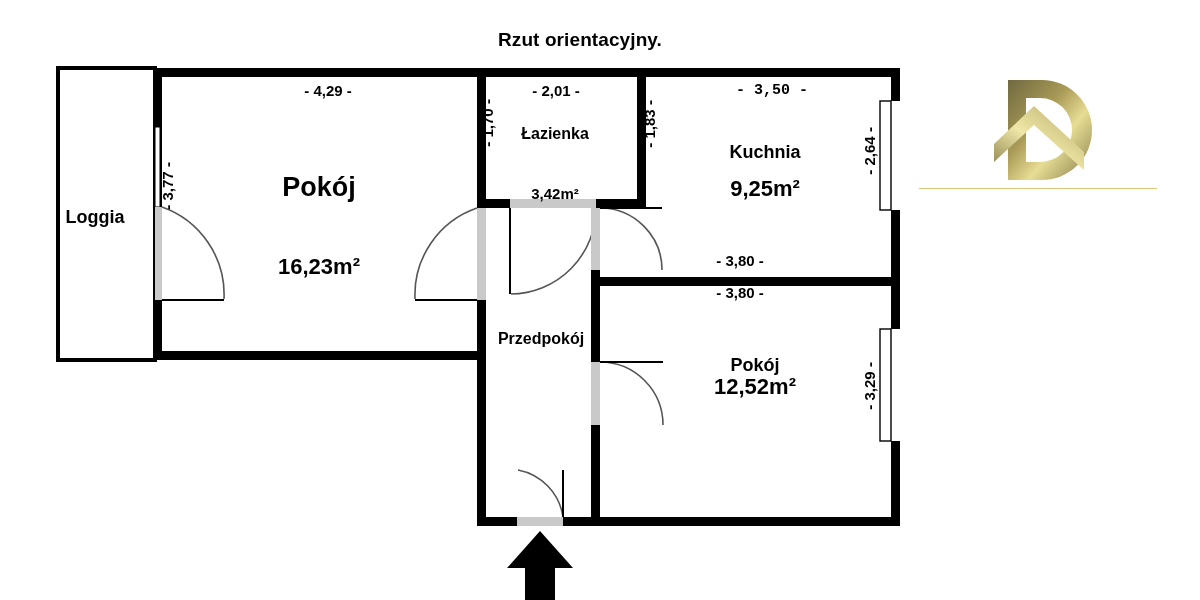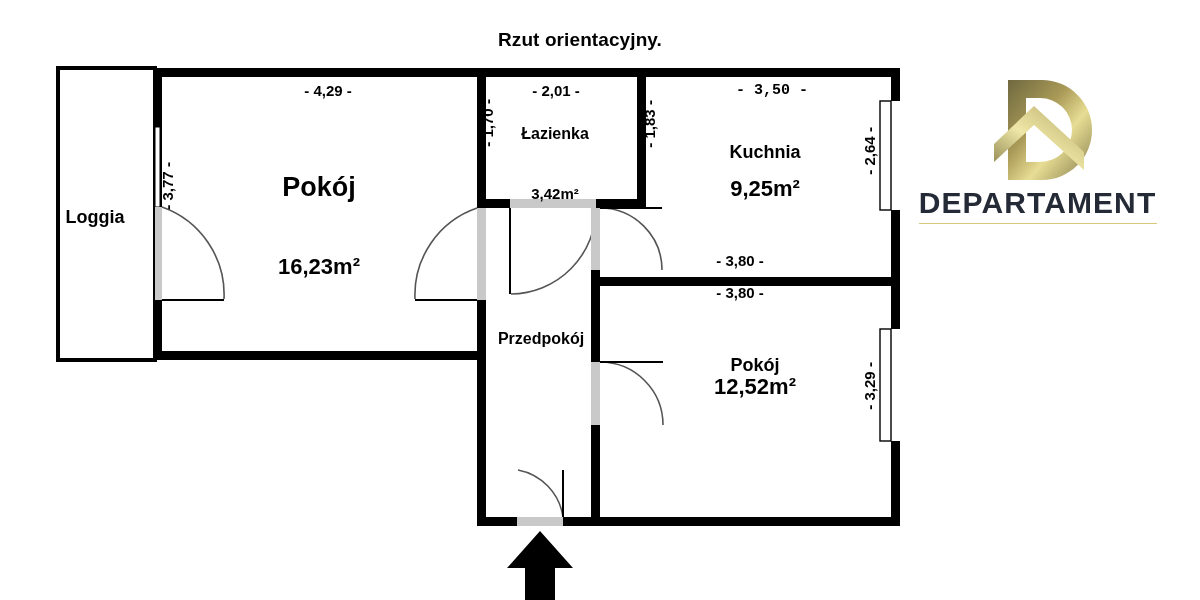--- a/index.html
+++ b/index.html
@@ -241,17 +241,16 @@
           <stop offset="45%" stop-color="#efe7a8"></stop>
           <stop offset="100%" stop-color="#b5a763"></stop>
         </linearGradient>
       </defs>
 
       <path d="M28 2 L62 2 A 50 50 0 0 1 62 102 L28 102 Z
                M46 20 L46 84 L60 84 A 32 32 0 0 0 60 20 Z" fill="url(#goldA)" fill-rule="evenodd"></path>
 
       <path d="M54 28 L104 74 L104 92 L54 47 L14 84 L14 66 Z" fill="url(#goldB)"></path>
     </svg>
-    <div id="logo-wordmark">DEPARTAMENT</div>
     <div id="logo-rule"></div>
   </div>
 
 </div>
 
 </body></html>

